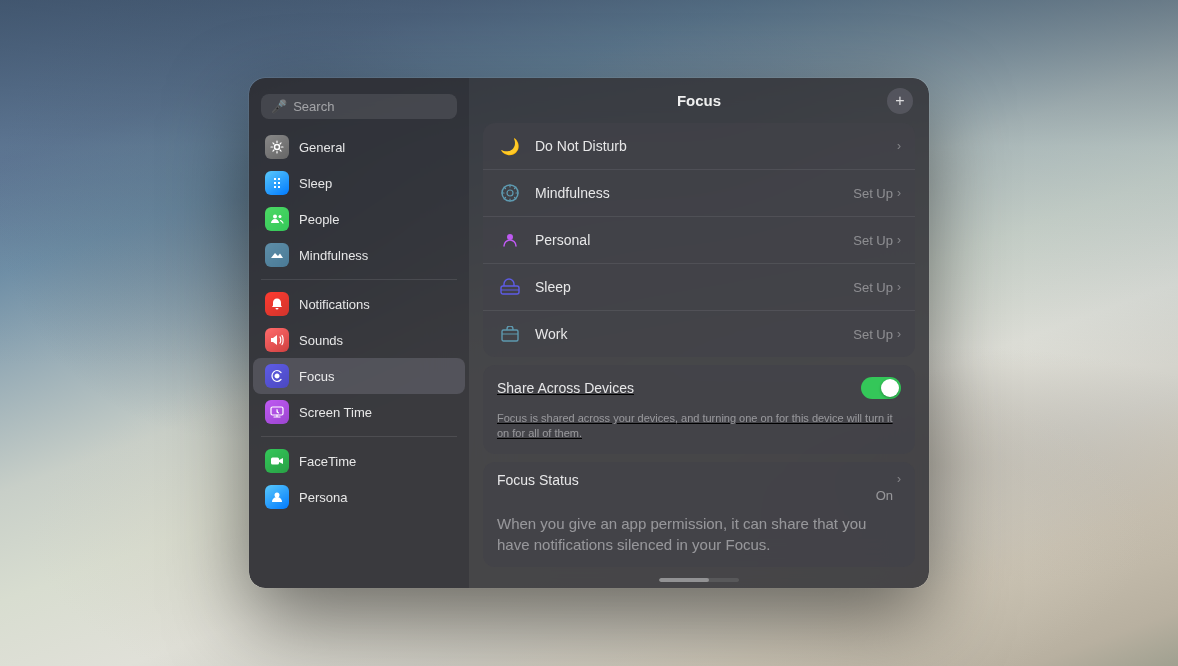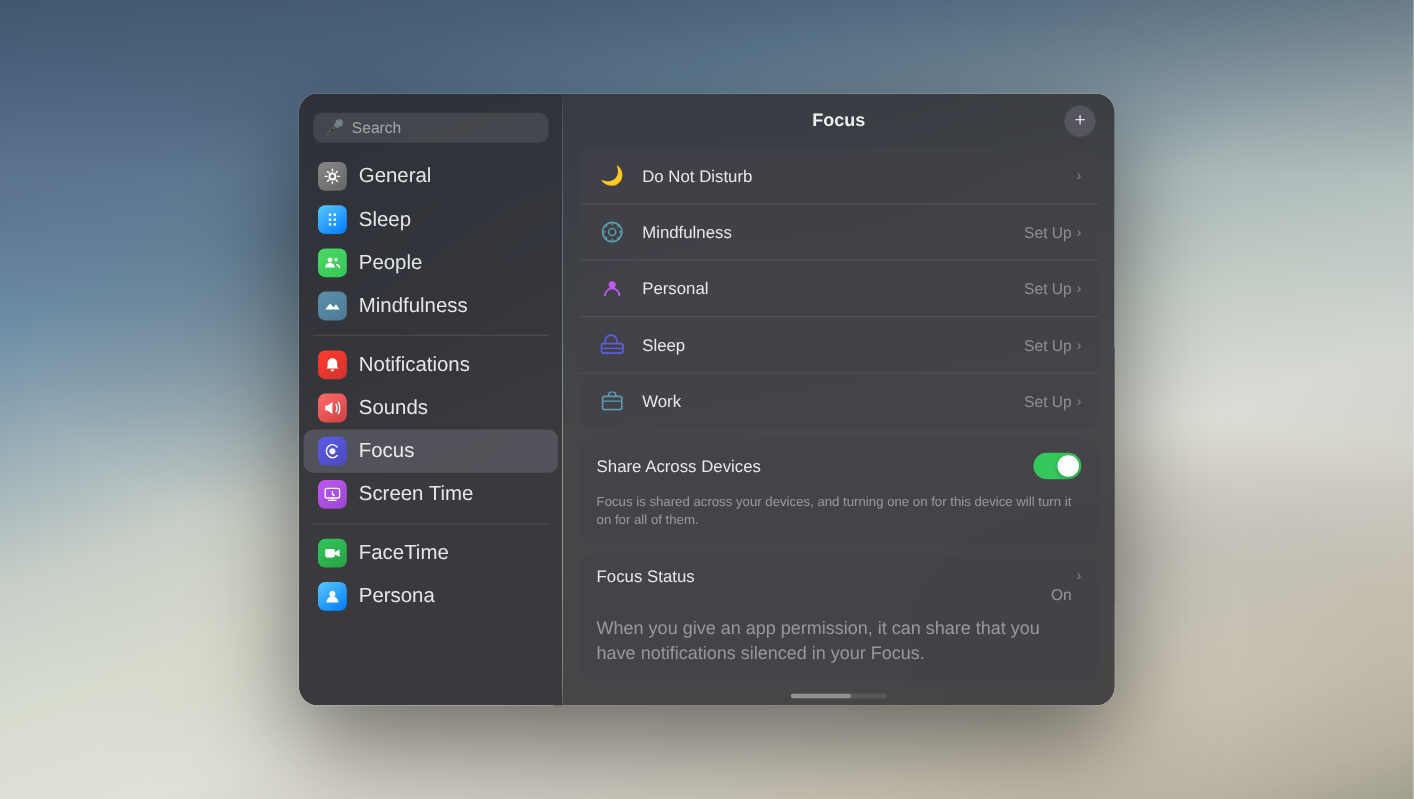--- a/index.html
+++ b/index.html
@@ -111,21 +111,21 @@
       border-radius: 8px;
       margin: 0 4px;
     }
 
     .sidebar-item.active {
       background: rgba(100,100,110,0.6);
     }
 
     .sidebar-item-label {
       color: rgba(255,255,255,0.88);
-      font-size: 17px;
+      font-size: 13px;
     }
 
     .sidebar-icon {
       width: 24px;
       height: 24px;
       border-radius: 6px;
       display: flex;
       align-items: center;
       justify-content: center;
       font-size: 13px;
@@ -260,20 +260,21 @@
       font-size: 11px;
       padding: 8px 14px 12px;
       line-height: 1.4;
     }
 
     
     .toggle-card {
       background: rgba(65,65,72,0.7);
       border-radius: 12px;
       margin-bottom: 8px;
+      text-decoration: underline;
     }
 
     .toggle-row {
       display: flex;
       align-items: center;
       padding: 12px 14px;
     }
 
     .toggle-label {
       flex: 1;

